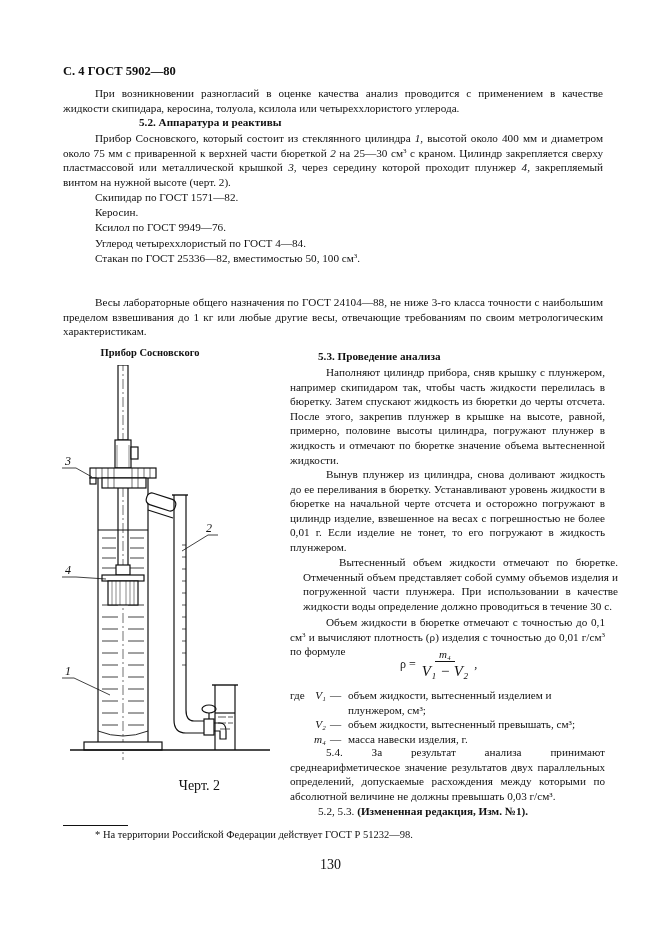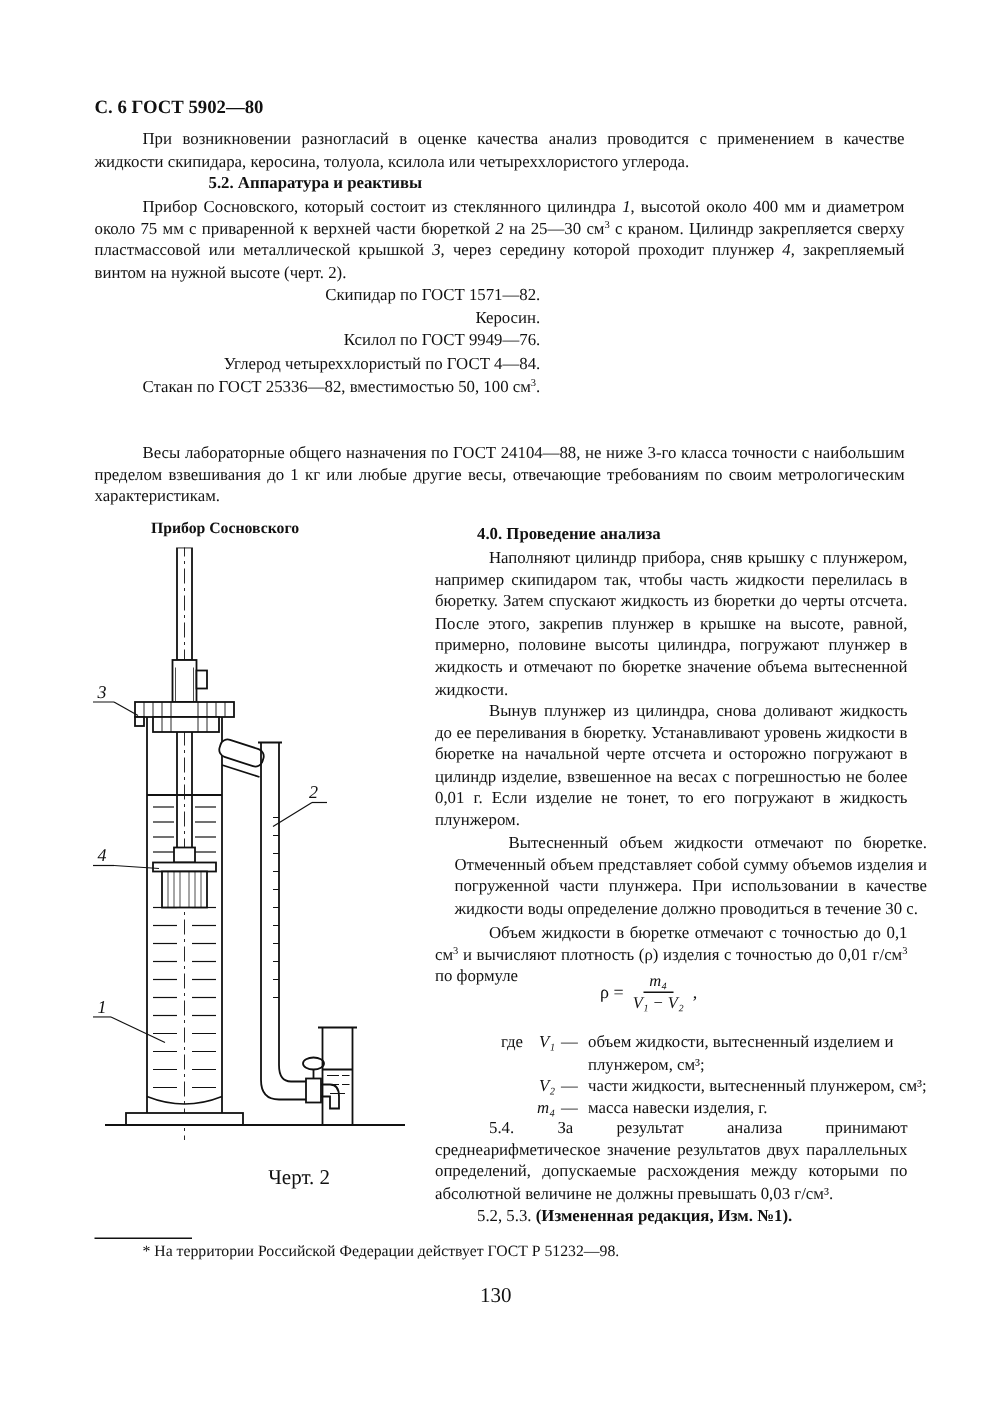--- a/index.html
+++ b/index.html
@@ -3,45 +3,45 @@
 <meta charset="utf-8">
 <style>
   html, body { margin:0; padding:0; background:#ffffff; }
   body { width:661px; height:936px; position:relative; overflow:hidden;
          font-family:"Liberation Serif", "DejaVu Serif", serif; color:#111; }
   .abs { position:absolute; }
   .hdr { left:63px; top:64px; font-weight:bold; font-size:12.5px; }
   .p { font-size:11.2px; line-height:14.6px; text-align:justify; }
   .full { left:63px; width:540px; }
   .ind { text-indent:32px; }
-  .list { left:95px; font-size:11.2px; line-height:15.2px;text-align:right; }
+  .list { left:95px; font-size:11.2px; line-height:15.2px; }
   .h2 { font-weight:bold; font-size:11.2px; }
   .col { left:290px; width:315px; }
   .ind2 { text-indent:36px; }
   i { font-style:italic; }
   sup { font-size:7px; vertical-align:4px; line-height:0; }
   .fig-title { left:80px; top:347px; width:140px; text-align:center; font-weight:bold; font-size:10.5px; }
   .fig-caption { left:80px; top:778px; width:140px; text-align:right; font-size:14px; }
   .formula { left:400px; top:648px; font-size:12px; display:flex; align-items:center; gap:6px; }
   .frac { display:inline-flex; flex-direction:column; align-items:center; }
   .frac .num { border-bottom:1px solid #111; padding:0 4px 1px; font-style:italic; font-size:11px; }
-  .frac .den { padding-top:1px; font-style:italic; font-size:11px; }
-  .legend { left:290px; width:318px; font-size:11.2px; line-height:14.6px;margin-left:44px; }
+  .frac .den { padding-top:1px; font-style:italic; font-size:15px; }
+  .legend { left:290px; width:318px; font-size:11.2px; line-height:14.6px; }
   .legend .row { display:flex; }
   .legend .sym { width:36px; text-align:right; padding-right:4px; font-style:italic; }
   .legend .dash { width:14px; }
   .footnote-rule { left:63px; top:825px; width:65px; height:1px; background:#111; }
   .footnote { left:95px; top:829px; font-size:10.5px; }
   .pageno { left:0; width:661px; top:857px; text-align:center; font-size:14px; }
   svg text { font-family:"Liberation Serif", serif; }
 </style>
 </head>
 <body>
 
-<div class="abs hdr">С. 6 ГОСТ 5902—80</div>
+<div class="abs hdr">С. 4 ГОСТ 5902—80</div>
 
 <div class="abs p full ind" style="top:86px;">При возникновении разногласий в оценке качества анализ проводится с применением в качестве жидкости скипидара, керосина, толуола, ксилола или четыреххлористого углерода.</div>
 
 <div class="abs h2" style="left:95px; top:116px;padding-left:44px;">5.2. Аппаратура и реактивы</div>
 
 <div class="abs p full ind" style="top:131px;"><span>Прибор Сосновского, который состоит из стеклянного цилиндра </span><i>1</i><span>, высотой около 400 мм и диаметром около 75 мм с приваренной к верхней части бюреткой </span><i>2</i><span> на 25—30 см</span><sup>3</sup><span> с краном. Цилиндр закрепляется сверху пластмассовой или металлической крышкой </span><i>3</i><span>, через середину которой проходит плунжер </span><i>4</i><span>, закрепляемый винтом на нужной высоте (черт. 2).</span></div>
 
 <div class="abs list" style="top:190px;">
   <div>Скипидар по ГОСТ 1571—82.</div>
   <div>Керосин.</div>
@@ -199,21 +199,21 @@
   <g fill="#111" stroke="none" font-style="italic" font-size="12">
     <text x="5" y="100">3</text>
     <text x="5" y="209">4</text>
     <text x="5" y="310">1</text>
     <text x="146" y="167">2</text>
   </g>
 </svg>
 
 <div class="abs fig-caption">Черт. 2</div>
 
-<div class="abs h2" style="left:318px; top:350px;">4.0. Проведение анализа</div>
+<div class="abs h2" style="left:318px; top:350px;">5.3. Проведение анализа</div>
 <div class="abs p col ind2" style="top:365px;">Наполняют цилиндр прибора, сняв крышку с плунжером, например скипидаром так, чтобы часть жидкости перелилась в бюретку. Затем спускают жидкость из бюретки до черты отсчета. После этого, закрепив плунжер в крышке на высоте, равной, примерно, половине высоты цилиндра, погружают плунжер в жидкость и отмечают по бюретке значение объема вытесненной жидкости.</div>
 <div class="abs p col ind2" style="top:467px;">Вынув плунжер из цилиндра, снова доливают жидкость до ее переливания в бюретку. Устанавливают уровень жидкости в бюретке на начальной черте отсчета и осторожно погружают в цилиндр изделие, взвешенное на весах с погрешностью не более 0,01 г. Если изделие не тонет, то его погружают в жидкость плунжером.</div>
 <div class="abs p col ind2" style="top:555px;margin-left:13px;">Вытесненный объем жидкости отмечают по бюретке. Отмеченный объем представляет собой сумму объемов изделия и погруженной части плунжера. При использовании в качестве жидкости воды определение должно проводиться в течение 30 с.</div>
 <div class="abs p col ind2" style="top:615px;"><span>Объем жидкости в бюретке отмечают с точностью до 0,1 см</span><sup>3</sup><span> и вычисляют плотность (ρ) изделия с точностью до 0,01 г/см</span><sup>3</sup><span> по формуле</span></div>
 
 <div class="abs formula">
   <span>ρ =</span>
   <span class="frac">
     <span class="num">m₄</span>
     <span class="den">V₁ − V₂</span>
@@ -224,21 +224,21 @@
 <div class="abs legend" style="top:688px;">
   <div class="row">
     <span style="width:18px;">где</span>
     <span class="sym" style="width:18px;">V₁</span>
     <span class="dash">—</span>
     <span style="flex:1; padding-left:4px;">объем жидкости, вытесненный изделием и плунжером, см³;</span>
   </div>
   <div class="row">
     <span class="sym">V₂</span>
     <span class="dash">—</span>
-    <span style="flex:1; padding-left:4px;">части жидкости, вытесненный плунжером, см³;</span>
+    <span style="flex:1; padding-left:4px;">объем жидкости, вытесненный превышать, см³;</span>
   </div>
   <div class="row">
     <span class="sym">m₄</span>
     <span class="dash">—</span>
     <span style="flex:1; padding-left:4px;">масса навески изделия, г.</span>
   </div>
 </div>
 
 <div class="abs p col ind2" style="top:745px;">5.4. За результат анализа принимают среднеарифметическое значение результатов двух параллельных определений, допускаемые расхождения между которыми по абсолютной величине не должны превышать 0,03 г/см³.</div>
 

